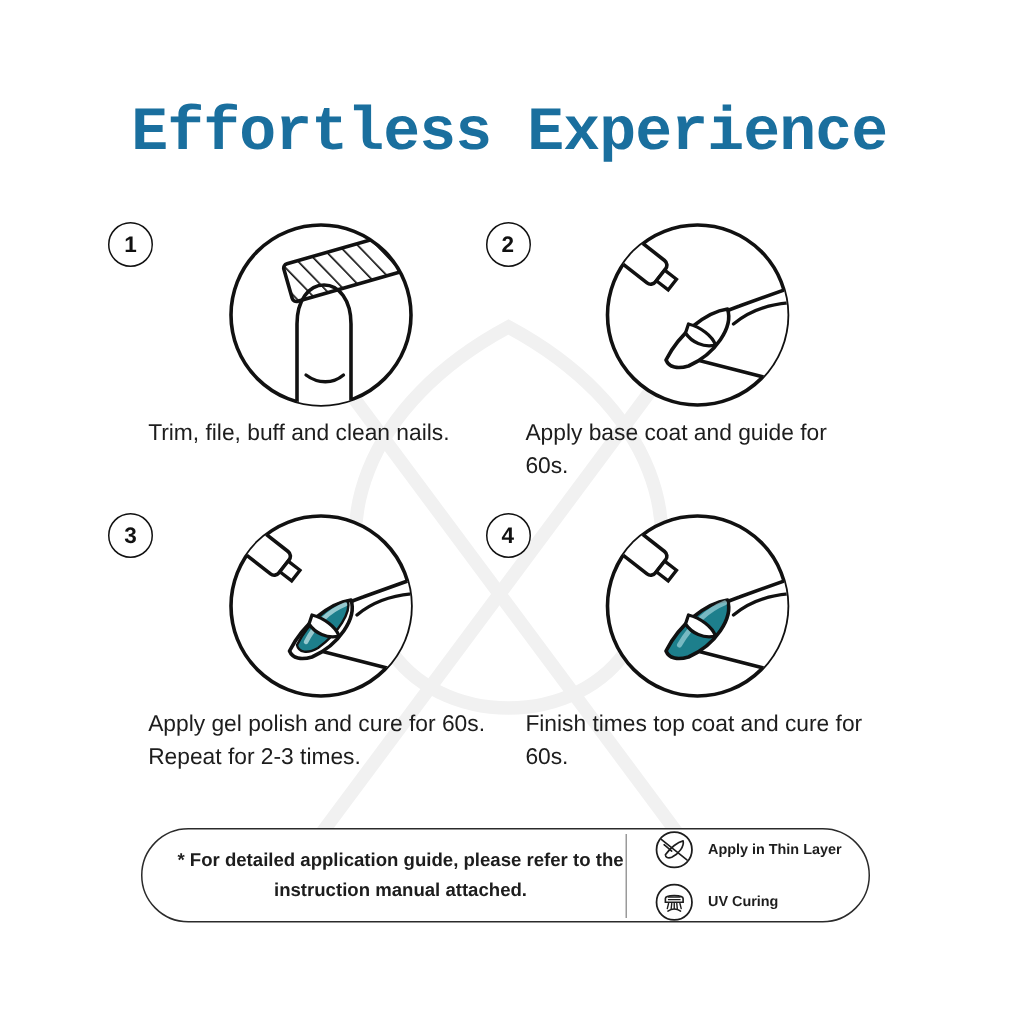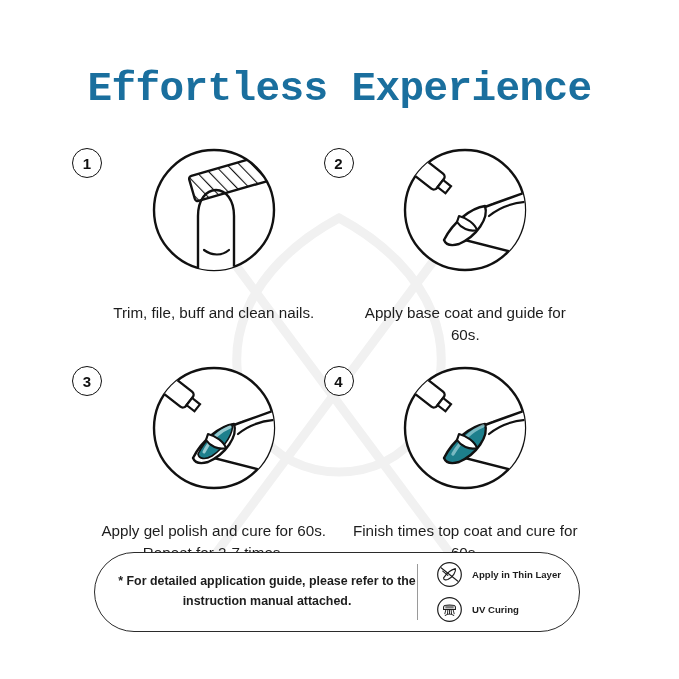--- a/index.html
+++ b/index.html
@@ -74,35 +74,34 @@
     background: #fff;
     display: flex;
     align-items: center;
     justify-content: center;
     font-size: 15px;
     font-weight: bold;
     line-height: 1;
     color: #111;
   }
   .step-caption {
-    margin-top: 24px;
+    margin-top: 0;
     width: 230px;
-    text-align: center;
     font-size: 15.2px;
     line-height: 1.45;
     color: #1d1d1d;
   }
 
   
   .footer {
     position: absolute;
     left: 94px;
     top: 552px;
     width: 486px;
-    height: 80px;
+    height: 63px;
     border: 1.3px solid #2b2b2b;
     border-radius: 40px;
     box-sizing: border-box;
     display: flex;
     align-items: center;
     z-index: 2;
     background: #fff;
   }
   .footer-note {
     flex: 0 0 300px;
@@ -234,21 +233,21 @@
           <path d="M58 92 C64 80, 74 71, 84 67" fill="none" stroke="#bfe2e6" stroke-width="3" stroke-linecap="round" opacity="0.75"></path>
           <g transform="rotate(38 44 44)">
             <rect x="8" y="33" width="34" height="19" rx="4" fill="#fff" stroke="#111" stroke-width="2.4"></rect>
             <rect x="42" y="38" width="10" height="9" fill="#fff" stroke="#111" stroke-width="2.2"></rect>
           </g>
           <path d="M62 74 C70 76, 78 82, 80 88 C72 90, 64 86, 60 80 Z" fill="#fff" stroke="#111" stroke-width="2.2" stroke-linejoin="round"></path>
         </g>
       </svg>
     </div>
     <div class="step-badge">3</div>
-    <div class="step-caption">Apply gel polish and cure for 60s. Repeat for 2-7 times.</div>
+    <div class="step-caption">Apply gel polish and cure for 60s. Repeat for 2-3 times.</div>
   </div>
 
   <div class="step">
     <div class="step-art">
       <svg width="136" height="136" viewBox="0 0 136 136" xmlns="http://www.w3.org/2000/svg">
         <defs>
             <clipPath id="clip4">
               <circle cx="68" cy="68" r="60"></circle>
             </clipPath>
           </defs>

